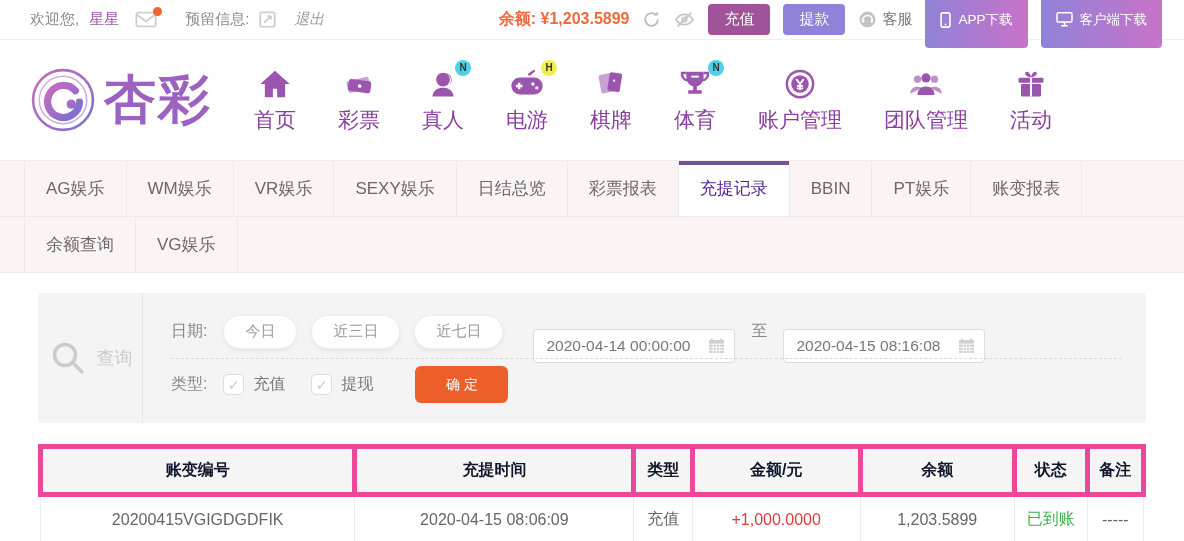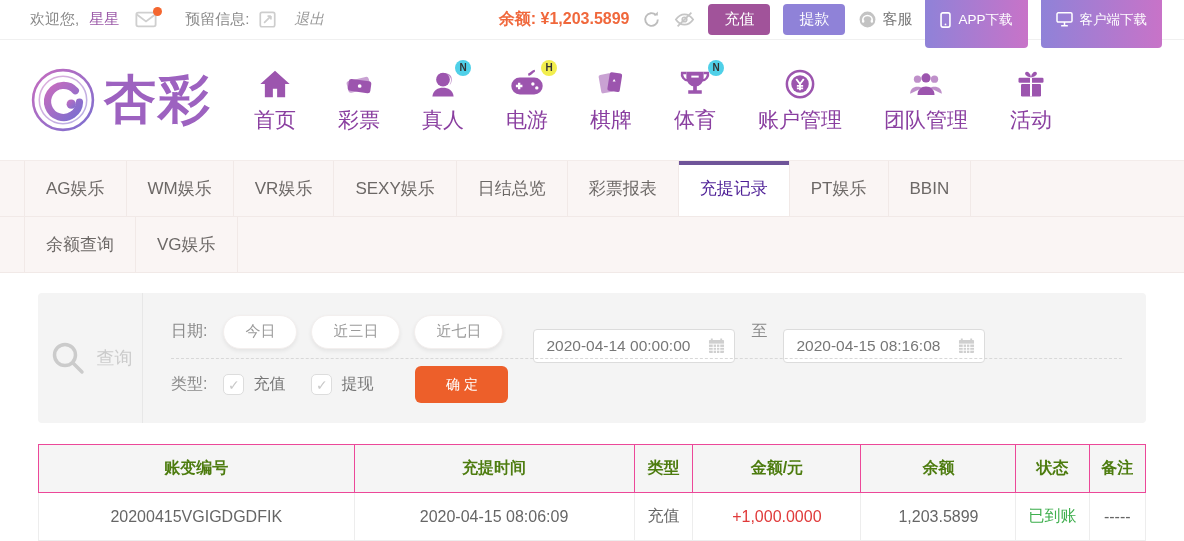--- a/index.html
+++ b/index.html
@@ -65,22 +65,22 @@
   .cb-label { display:inline-flex; align-items:center; gap:9px; color:#777; font-size:16px;
     margin-right:26px; cursor:pointer; }
   .cb { width:21px; height:21px; background:#fff; border:1px solid #ddd; border-radius:5px;
     display:inline-flex; align-items:center; justify-content:center; color:#c9c9c9; font-size:14px; }
   .cb::after { content:"\2713"; }
   .btn-submit { background:#ed5f2a; border:none; color:#fff; font-size:14px; padding:0;
     width:93px; height:37px; border-radius:6px; cursor:pointer; margin-left:16px; }
 
   
   table { width:100%; border-collapse:collapse; margin-top:21px; }
-  th { background:#f5f5f5; height:48px; font-size:16px; color:#4d7c0f; font-weight:bold;
-    border:1px solid #ec4899; }
+  th { background:#f5f5f5; height:48px; font-size:16px; color:#0f172a; font-weight:bold;
+    border:5px solid #ec4899; }
   td { background:#fff; height:48px; text-align:center; font-size:16px; color:#666;
     border:1px solid #ededed; }
   td.col-amount { color:#e03a3a; }
   td.col-status { color:#3faf4e; }
   svg { display:block; }
 </style>
 </head>
 <body>
 
 <header class="topbar">
@@ -276,22 +276,23 @@
 
 <div class="tabstrip">
   <div class="tabs-row" id="tabs-row1">
       <div class="tab">AG娱乐</div>
       <div class="tab">WM娱乐</div>
       <div class="tab">VR娱乐</div>
       <div class="tab">SEXY娱乐</div>
       <div class="tab">日结总览</div>
       <div class="tab">彩票报表</div>
       <div class="tab active">充提记录</div>
+      <div class="tab">BBIN</div>
       <div class="tab">PT娱乐</div>
-      <div class="tab">BBIN</div>
+      <div class="tab">账变报表</div>
     </div>
   <div class="tabs-row" id="tabs-row2">
       <div class="tab">余额查询</div>
       <div class="tab">VG娱乐</div>
     </div>
 </div>
 
 <div class="content">
 
   <div class="filter-panel">

